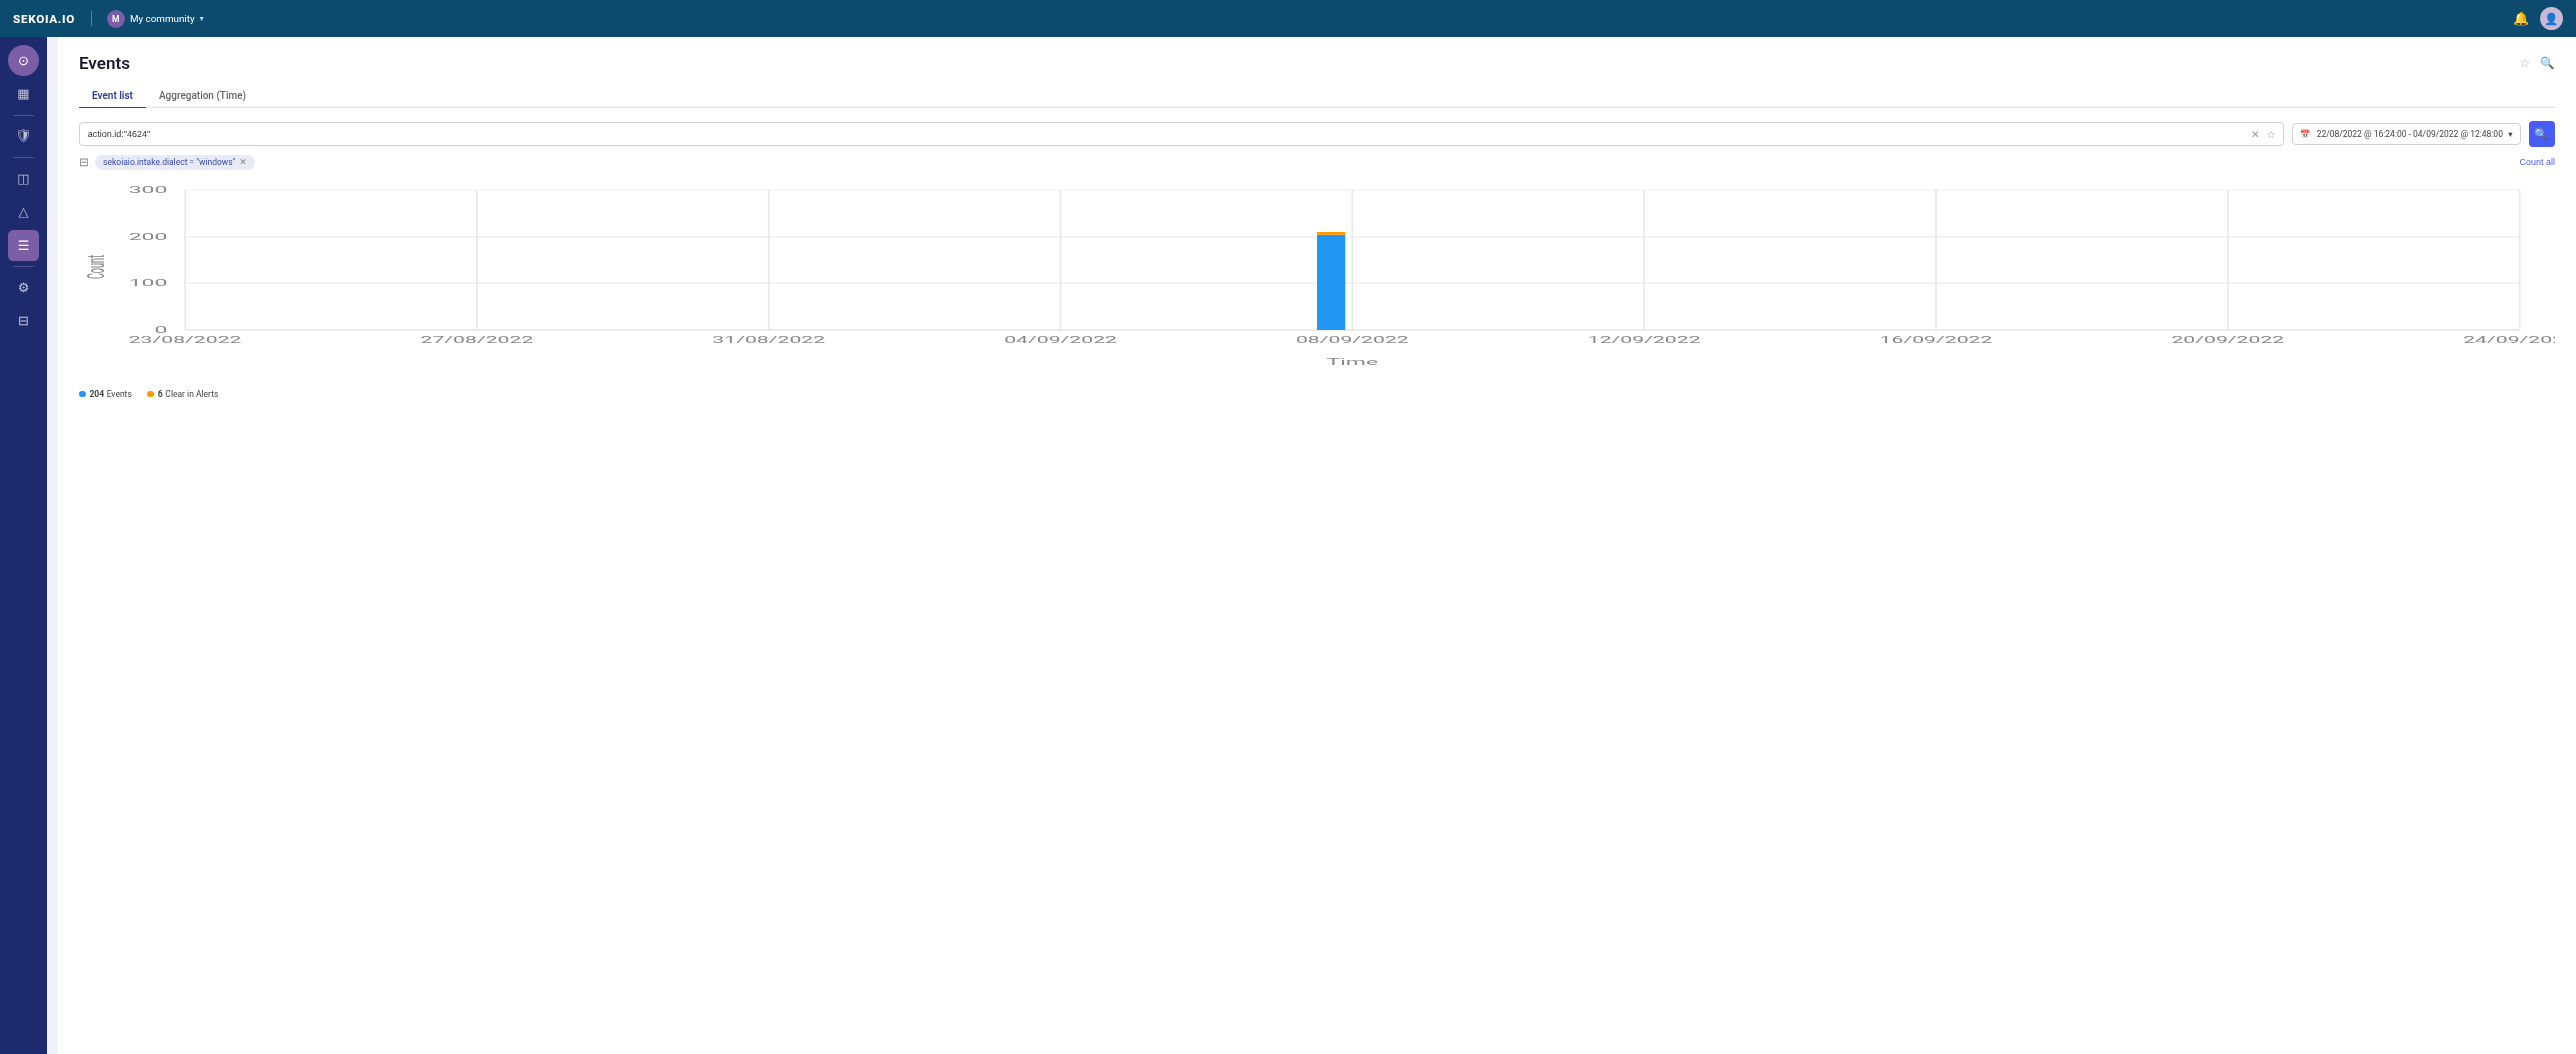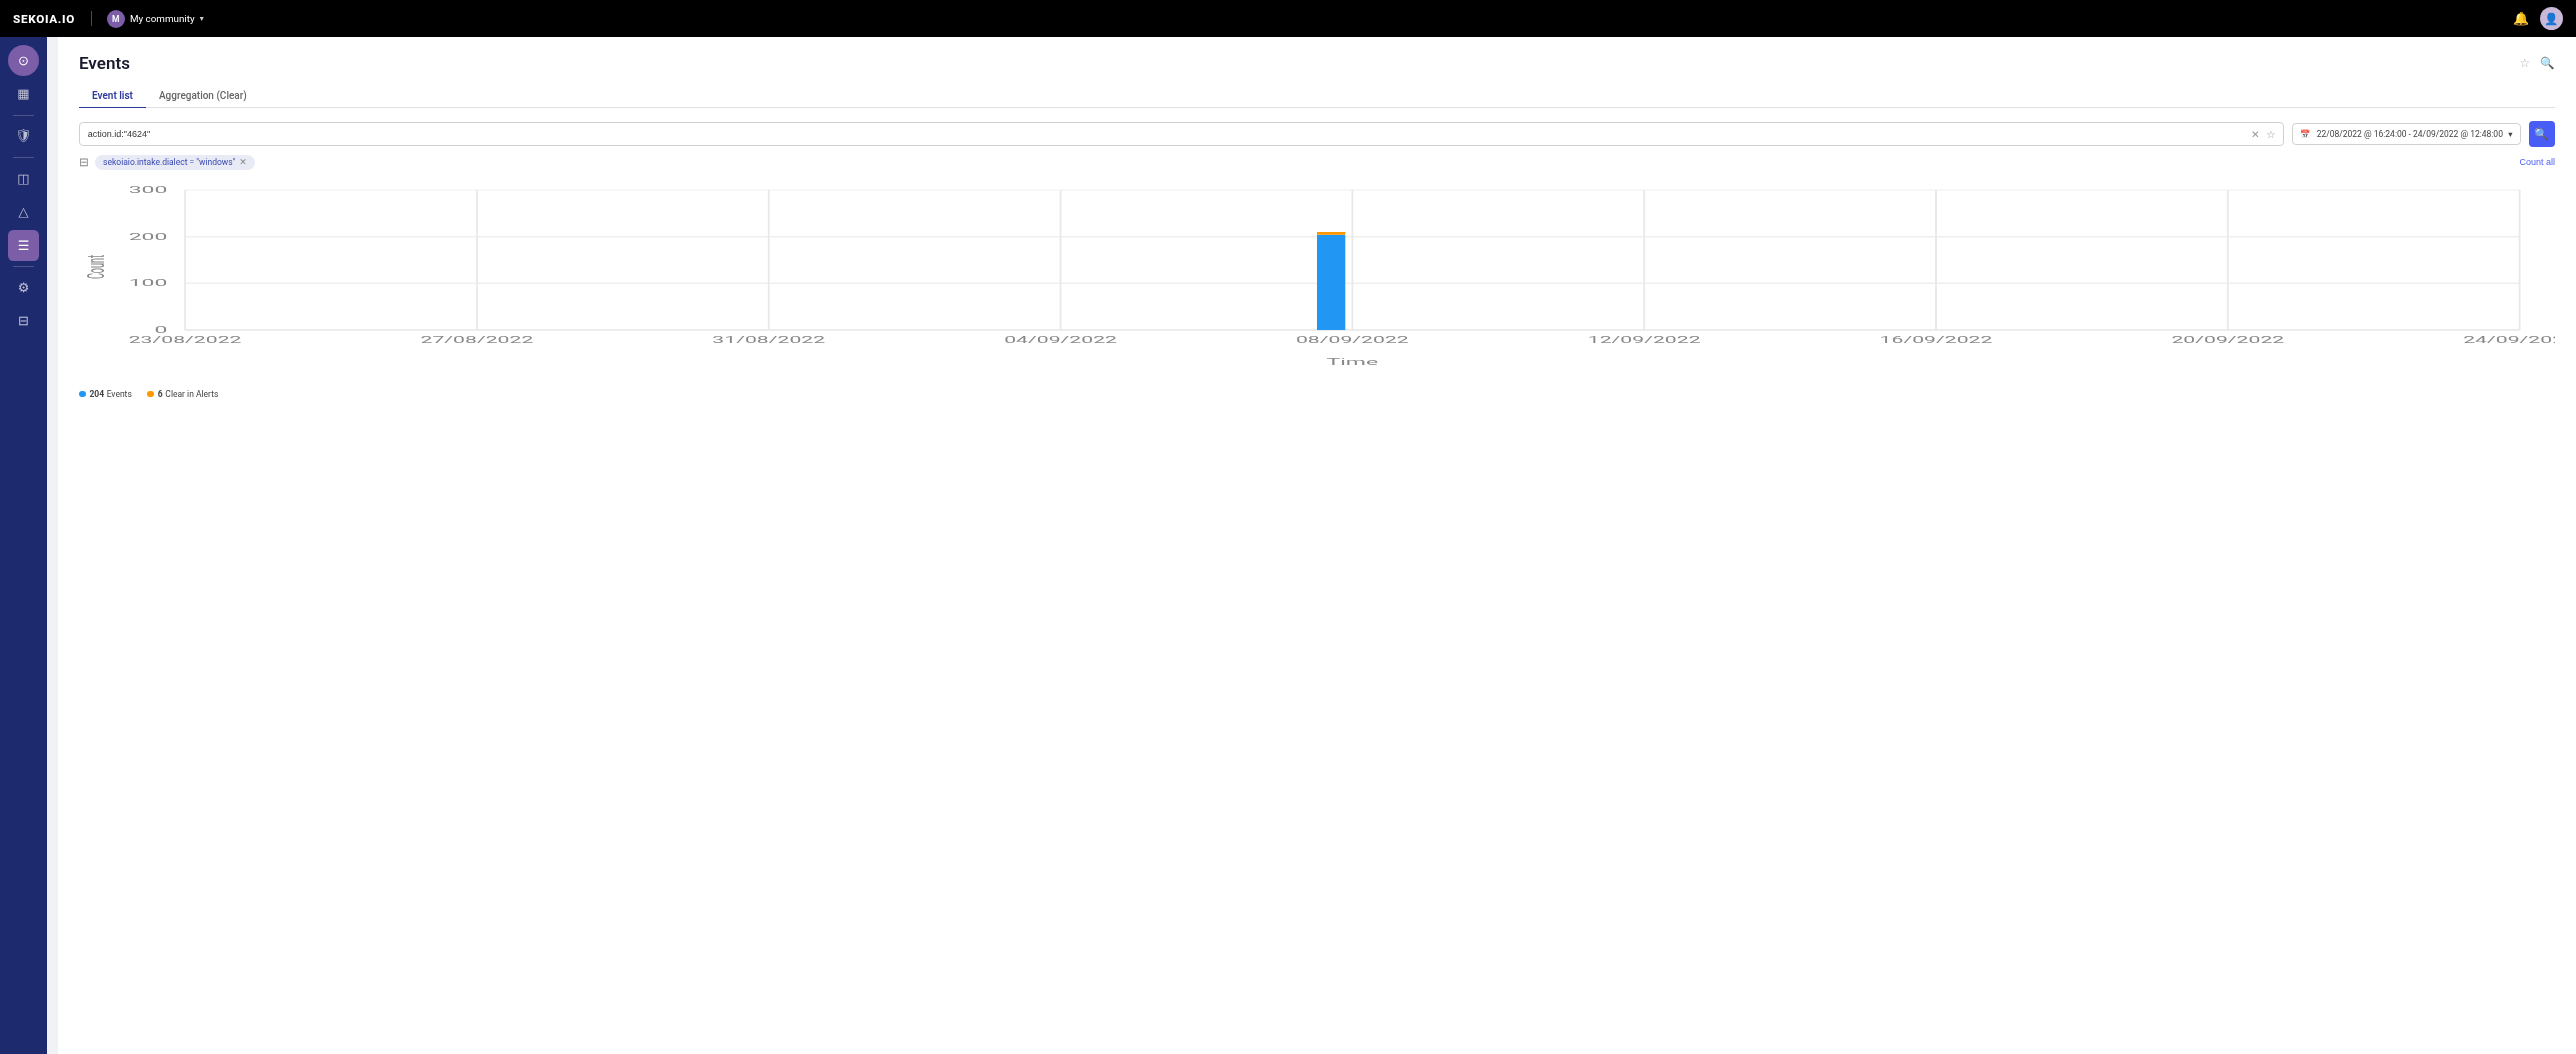--- a/index.html
+++ b/index.html
@@ -1,20 +1,20 @@
 <!DOCTYPE html>
 <html style="font-size:10.4px"><head>
   <meta charset="utf-8">
   <style>
     * { box-sizing: border-box; margin: 0; padding: 0; }
     body { font-family: -apple-system, BlinkMacSystemFont, 'Segoe UI', Roboto, sans-serif; background: #f0f2f5; display: flex; flex-direction: column; height: 100vh; overflow: hidden; }
 
     
     .navbar {
-      background: #000000;
+      background: #0c4a6e;
       height: 37px;
       display: flex;
       align-items: center;
       padding: 0 13px;
       flex-shrink: 0;
       gap: 10.4px;
     }
     .navbar-brand {
       color: white;
       font-weight: 800;
@@ -365,35 +365,35 @@
         <button class="header-icon-btn">☆</button>
         <button class="header-icon-btn">🔍</button>
       </div>
     </div>
 
     <div class="tabs">
       <div class="tab active">
         <span>Event list</span>
       </div>
       <div class="tab">
-        <span>Aggregation (Clear)</span>
+        <span>Aggregation (Time)</span>
       </div>
     </div>
 
     <div class="search-bar-container">
       <div class="search-input-wrapper">
         <input class="search-input" type="text" value="action.id:&quot;4624&quot;" style="">
         <div class="search-input-icons">
           <button class="search-input-icon-btn">✕</button>
           <button class="search-input-icon-btn">☆</button>
         </div>
       </div>
       <div class="date-range-selector">
         <span>📅</span>
-        <span>22/08/2022 @ 16:24:00 - 24/09/2022 @ 12:48:00</span>
+        <span>22/08/2022 @ 16:24:00 - 04/09/2022 @ 12:48:00</span>
         <span>▾</span>
       </div>
       <button class="search-btn">
         <span>🔍</span>
       </button>
     </div>
 
     <div class="filters-row">
       <div class="filters-left">
         <button class="filter-icon-btn">⊟</button>

